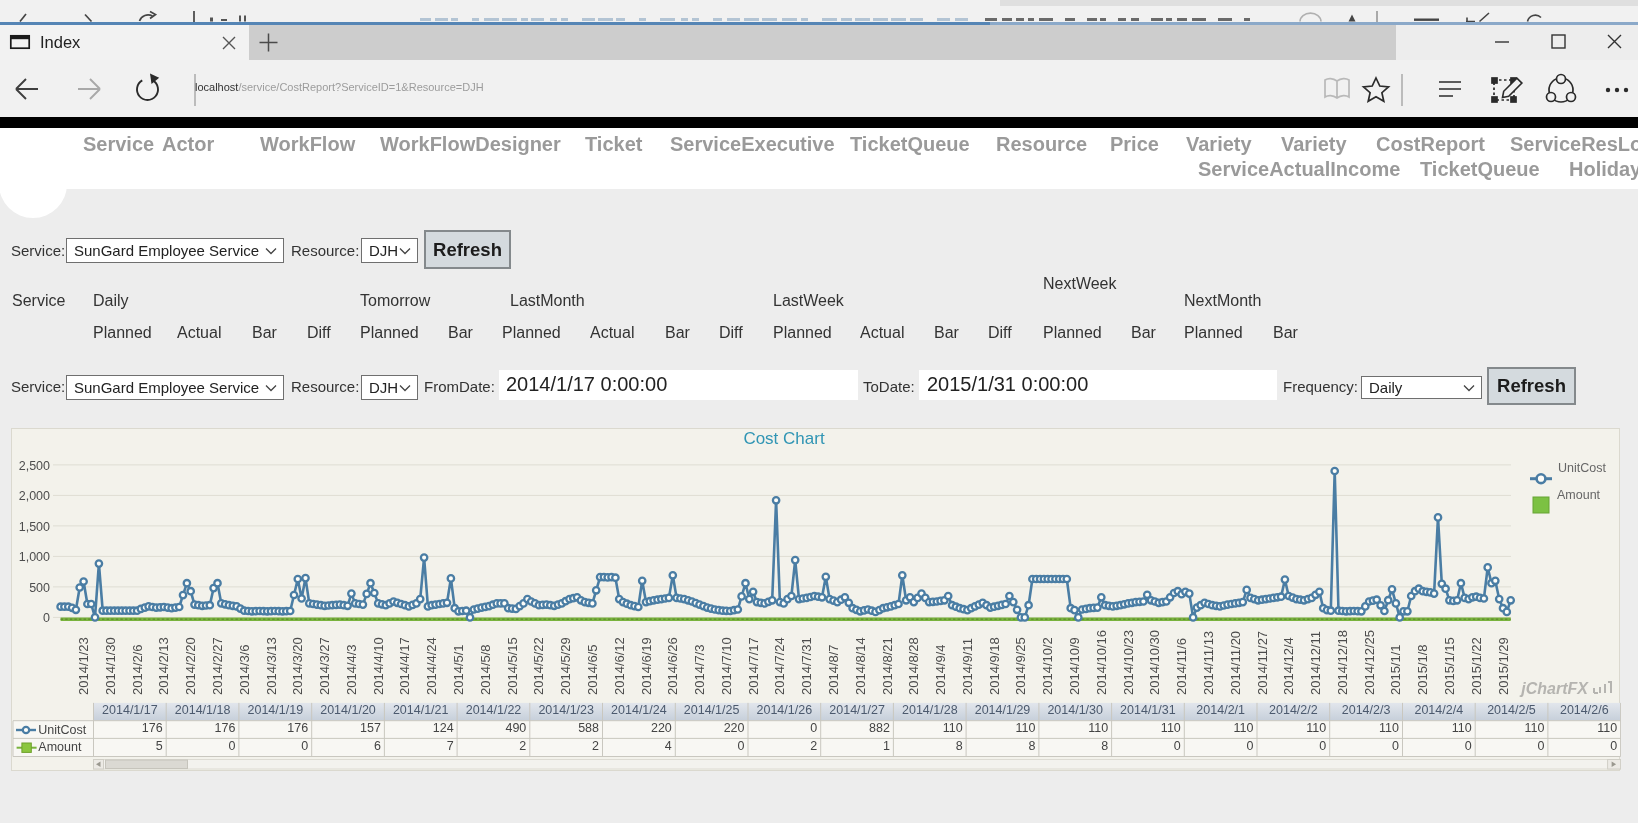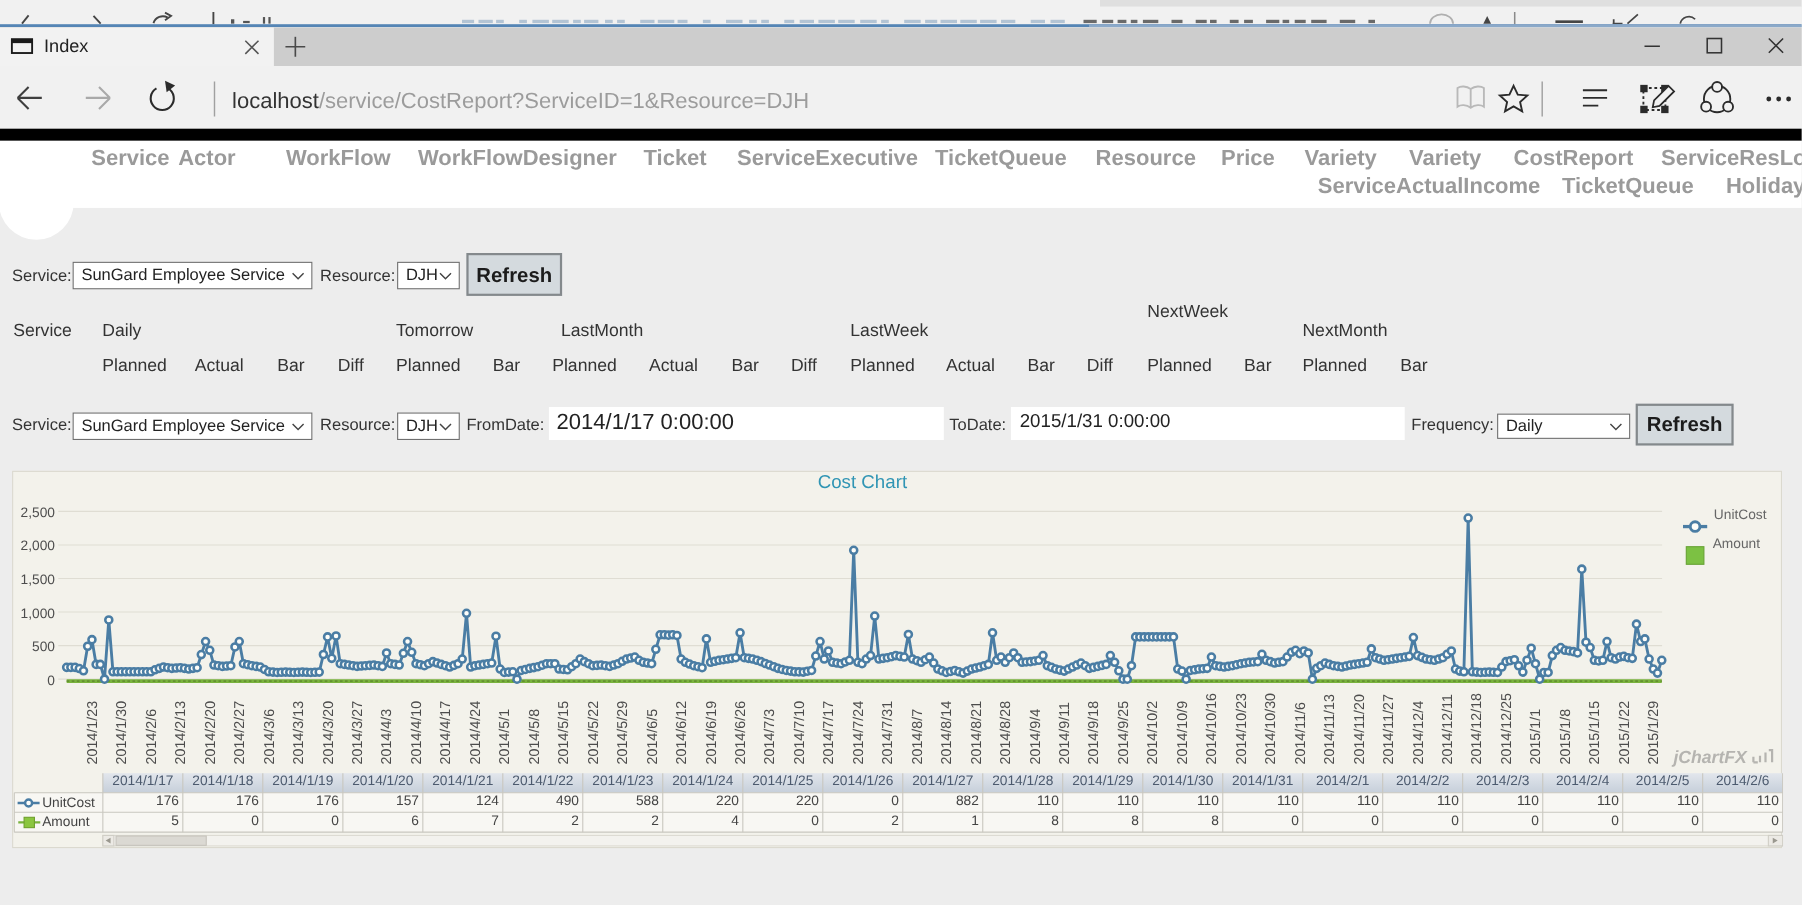--- a/index.html
+++ b/index.html
@@ -79,21 +79,21 @@
 <rect x="1414" y="18.5" width="25" height="2.4" fill="#454545"></rect>
 <g stroke="#454545" stroke-width="1.6" fill="none">
 <path d="M1467 21.5 v-4 M1466 21.5 h9 M1489 13 l-9.5 8.5"></path>
 <path d="M1527.5 21.5 a8 8 0 0 1 13.5 -4"></path>
 </g>
 <rect x="0" y="22" width="1638" height="3" fill="#5585b5"></rect>
 <rect x="990" y="22" width="648" height="3" fill="#8ba9c9"></rect>
 </svg>
 </div>
 
-<div style="position:absolute;left:0;top:25px;width:1638px;height:35px;background:#cdcdcd">
+<div style="position:absolute;left:0;top:25px;width:1396px;height:35px;background:#cdcdcd">
 <div style="position:absolute;left:0;top:0;width:249px;height:35px;background:#f2f2f2"></div>
 <svg width="28" height="22" viewBox="0 0 28 22" style="position:absolute;left:9px;top:9px">
 <rect x="1.8" y="1.8" width="18.4" height="12.4" fill="none" stroke="#1a1a1a" stroke-width="1.7"></rect>
 <rect x="1" y="1" width="20" height="4.2" fill="#1a1a1a"></rect>
 </svg>
 <span style="position:absolute;left:40px;top:8px;font-size:16.5px;color:#222">Index</span>
 <svg width="14" height="14" style="position:absolute;left:222px;top:11px">
       <path d="M1 1 L13 13 M13 1 L1 13" stroke="#555" stroke-width="1.4"></path>
     </svg>
 <svg width="20" height="20" style="position:absolute;left:259px;top:8px">
@@ -113,21 +113,21 @@
 </g>
 <g stroke="#a9a9a9" stroke-width="1.9">
 <path d="M78 89 H100 M100 89 L90 79 M100 89 L90 99" transform="translate(0,-60)"></path>
 </g>
 <g stroke="#2b2b2b" stroke-width="1.9">
 <path d="M152.75 20.4 A10.5 10.5 0 1 1 142.25 20.4"></path>
 </g>
 <path d="M150 13.5 l9.2 4.2 l-7.7 6.2 z" fill="#2b2b2b"></path>
 <line x1="195" y1="14" x2="195" y2="46" stroke="#a0a0a0" stroke-width="1.3"></line>
 </svg>
-<span style="position:absolute;left:211px;top:21px;font-size:20px;color:#9c9c9c"><span style="color:#333">localhost</span>/service/CostReport?ServiceID=1&amp;Resource=DJH</span>
+<span style="position:absolute;left:195px;top:21px;font-size:11px;color:#9c9c9c"><span style="color:#333">localhost</span>/service/CostReport?ServiceID=1&amp;Resource=DJH</span>
 <svg width="330" height="57" style="position:absolute;left:1308px;top:0" fill="none">
 <g stroke="#b9b9b9" stroke-width="1.7">
 <path d="M29 21 c-4 -3 -9 -3 -12 -1 v17 c3 -2 8 -2 12 1 c4 -3 9 -3 12 -1 v-17 c-3 -2 -8 -2 -12 1 v17"></path>
 </g>
 <g stroke="#2b2b2b" stroke-width="1.7">
 <path d="M68 18 l3.8 8 l8.7 0.8 l-6.6 5.9 l1.9 8.6 l-7.8 -4.6 l-7.8 4.6 l1.9 -8.6 l-6.6 -5.9 l8.7 -0.8 z"></path>
 <line x1="94" y1="14" x2="94" y2="46" stroke="#a0a0a0" stroke-width="1.3"></line>
 <path d="M131 22 h22 M131 29 h22 M131 36 h14"></path>
 <rect x="186" y="20" width="20" height="20" stroke-dasharray="2.5,2.5"></rect>
 <rect x="184" y="18" width="5" height="5" fill="#2b2b2b"></rect>
@@ -228,21 +228,21 @@
     <span style="position:absolute;left:7px;top:50%;transform:translateY(-54%);font-size:15px;color:#222;white-space:nowrap">DJH</span>
     <svg width="12" height="8" viewBox="0 0 12 8" style="position:absolute;right:6px;top:50%;margin-top:-4px">
       <path d="M1 1.5 L6 6.5 L11 1.5" fill="none" stroke="#444" stroke-width="1.3"></path>
     </svg>
   </div>
 <span class="lab" style="left:424px;top:378px">FromDate:</span>
 <div style="position:absolute;left:499px;top:370px;width:359px;height:30px;background:#fff"></div>
 <span style="position:absolute;left:506px;top:372.5px;font-size:20px;color:#222">2014/1/17 0:00:00</span>
 <span class="lab" style="left:863px;top:378px">ToDate:</span>
 <div style="position:absolute;left:919px;top:370px;width:358px;height:30px;background:#fff"></div>
-<span style="position:absolute;left:927px;top:372.5px;font-size:17px;color:#222">2015/1/31 0:00:00</span>
+<span style="position:absolute;left:927px;top:372.5px;font-size:20px;color:#222">2015/1/31 0:00:00</span>
 <span class="lab" style="left:1283px;top:378px">Frequency:</span>
 <div style="position:absolute;left:1361px;top:376px;width:121px;height:23px;background:#fff;border:1px solid #6f6f6f;box-sizing:border-box">
     <span style="position:absolute;left:7px;top:50%;transform:translateY(-54%);font-size:15px;color:#222;white-space:nowrap">Daily</span>
     <svg width="12" height="8" viewBox="0 0 12 8" style="position:absolute;right:6px;top:50%;margin-top:-4px">
       <path d="M1 1.5 L6 6.5 L11 1.5" fill="none" stroke="#444" stroke-width="1.3"></path>
     </svg>
   </div>
 <div style="position:absolute;left:1487px;top:367px;width:89px;height:38px;background:#d4dade;border:2px solid #84898c;box-sizing:border-box;display:flex;align-items:center;justify-content:center;font-size:18.5px;font-weight:bold;color:#1c1c1c">Refresh</div>
 
 <div style="position:absolute;left:11px;top:428px;width:1607px;height:341px;background:#f3f2eb;border:1px solid #dbd9cf">

